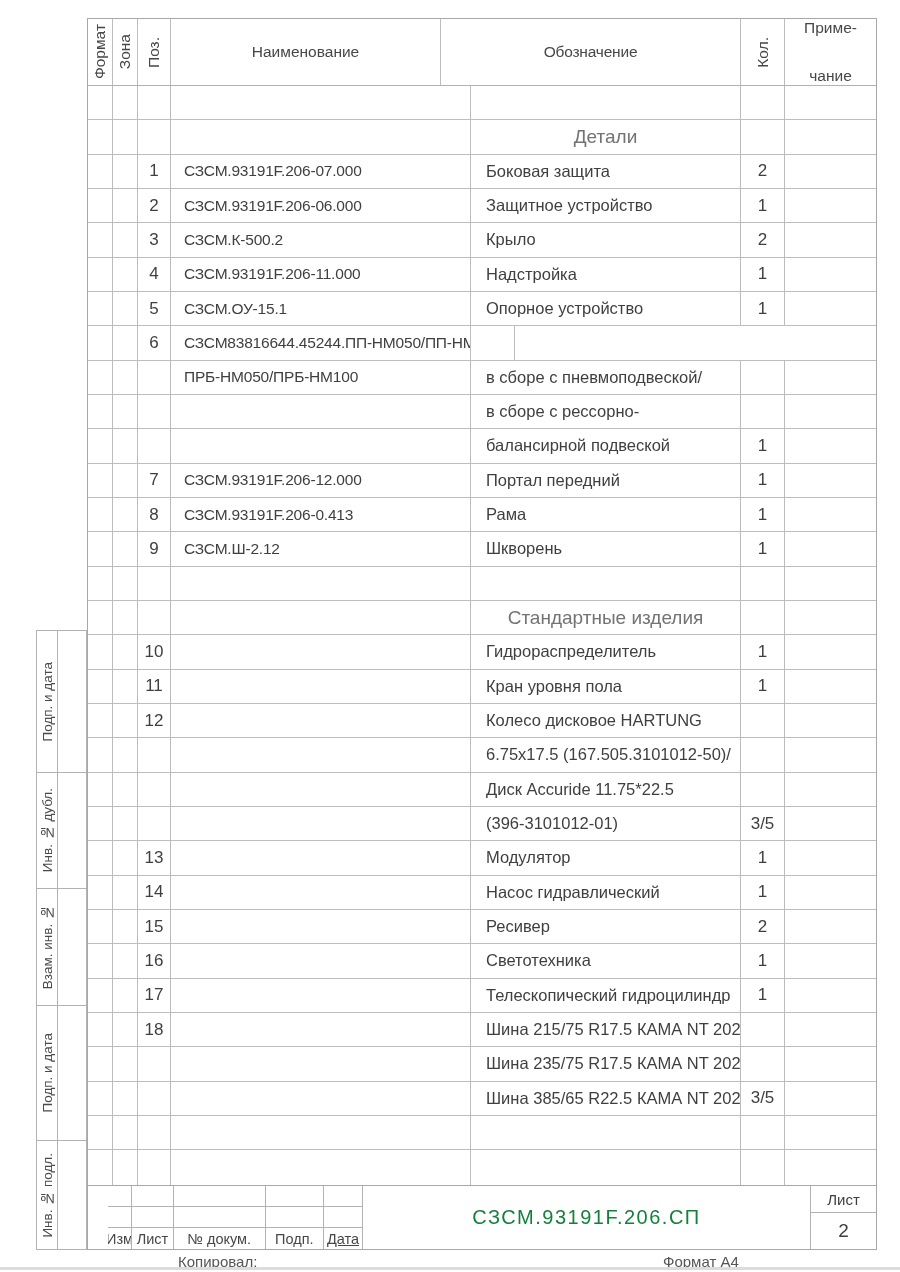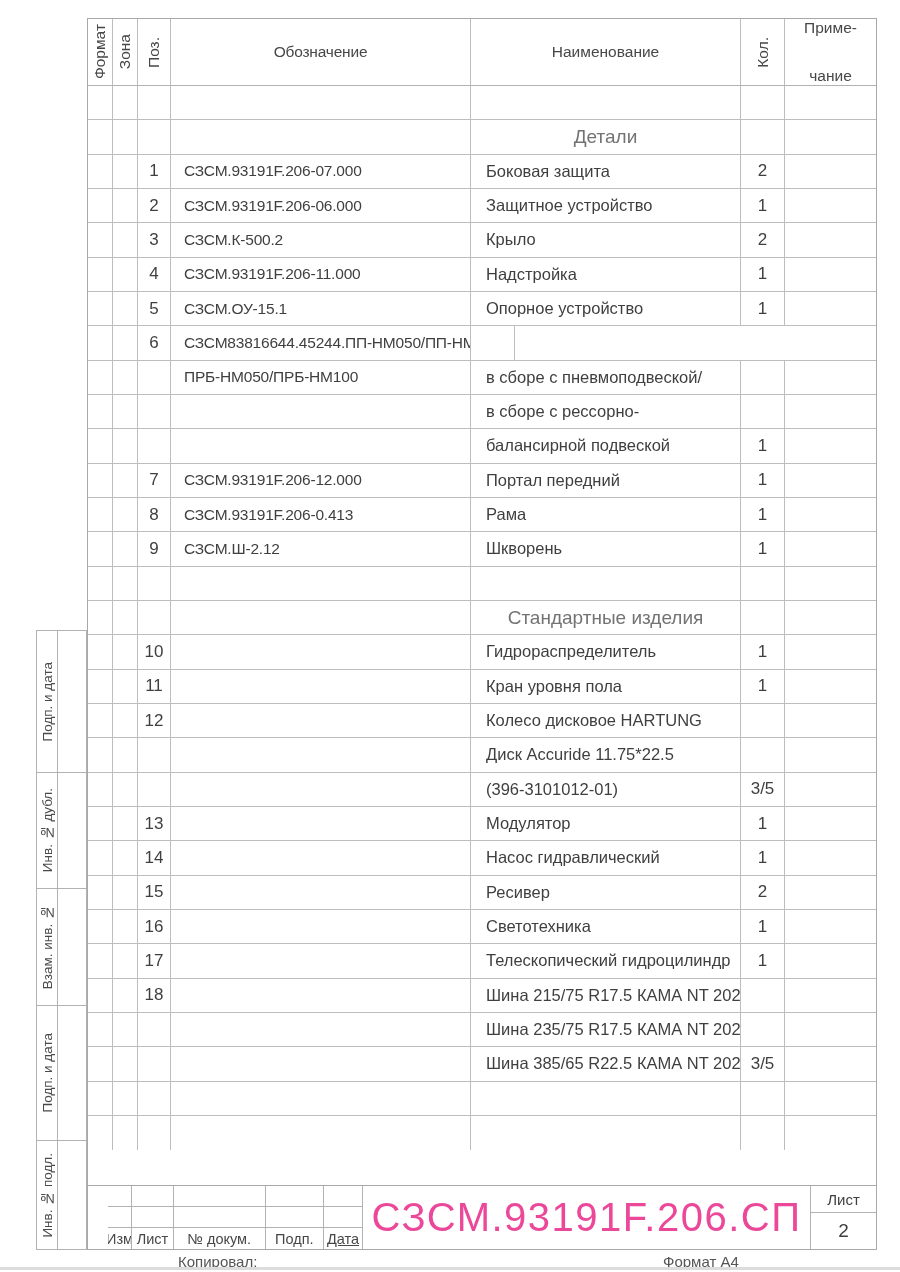--- a/index.html
+++ b/index.html
@@ -61,21 +61,21 @@
   .tb-lrow { display: flex; height: 21px; border-bottom: 1px solid #b2b2b2; }
   .tb-lrow:last-child { border-bottom: none; }
   .tb-c { border-right: 1px solid #b2b2b2; display: flex; align-items: center; justify-content: center;
           font-size: 14.5px; color: #474747; white-space: nowrap; overflow: hidden; }
   .tb-c:last-child { border-right: 1px solid #b2b2b2; text-decoration: underline; }
   .tbc-izm { width: 26px; } .tbc-list { width: 45px; } .tbc-dok { width: 99px; }
   .tbc-podp { width: 63px; } .tbc-data { width: 42px; }
   .tb-big {
     width: 448px; border-right: 1px solid #b2b2b2;
     display: flex; align-items: center; justify-content: center;
-    font-size: 40px; letter-spacing: 1.5px; color: #ec4899; white-space: nowrap;
+    font-size: 20px; letter-spacing: 1.5px; color: #15803d; white-space: nowrap;
   }
   .tb-right { width: 65px; display: flex; flex-direction: column; }
   .tb-sheet-label { height: 27px; border-bottom: 1px solid #b2b2b2;
     display: flex; align-items: center; justify-content: center; font-size: 15px; }
   .tb-sheet-num { flex: 1; display: flex; align-items: center; justify-content: center; font-size: 19px; }
 
   
   .footer-text { position: absolute; font-size: 15px; color: #555; white-space: nowrap; }
   .ft-kopiroval { left: 178px; top: 1253px; }
   .ft-format { left: 663px; top: 1253px; }
@@ -123,22 +123,22 @@
     <div class="thead">
       <div class="cell c-format vhead">
           <span class="vtext">Формат</span>
         </div>
       <div class="cell c-zona vhead">
           <span class="vtext">Зона</span>
         </div>
       <div class="cell c-poz vhead">
           <span class="vtext">Поз.</span>
         </div>
+      <div class="cell c-naim">Наименование</div>
       <div class="cell c-oboz">Обозначение</div>
-      <div class="cell c-naim">Наименование</div>
       <div class="cell c-kol vhead">
           <span class="vtext">Кол.</span>
         </div>
       <div class="cell c-prim prim-head">
         <div>Приме-</div>
         <div>чание</div>
       </div>
     </div>
     <div class="tbody">
         <div class="trow">
@@ -301,20 +301,29 @@
           <div class="cell c-naim">Кран уровня пола</div>
           <div class="cell c-kol">1</div>
           <div class="cell c-prim"></div>
         </div>
         <div class="trow">
           <div class="cell c-format"></div>
           <div class="cell c-zona"></div>
           <div class="cell c-poz">12</div>
           <div class="cell c-oboz"></div>
           <div class="cell c-naim">Колесо дисковое HARTUNG</div>
+          <div class="cell c-kol"></div>
+          <div class="cell c-prim"></div>
+        </div>
+        <div class="trow">
+          <div class="cell c-format"></div>
+          <div class="cell c-zona"></div>
+          <div class="cell c-poz"></div>
+          <div class="cell c-oboz"></div>
+          <div class="cell c-naim">6.75x17.5 (167.505.3101012-50)/</div>
           <div class="cell c-kol"></div>
           <div class="cell c-prim"></div>
         </div>
         <div class="trow">
           <div class="cell c-format"></div>
           <div class="cell c-zona"></div>
           <div class="cell c-poz"></div>
           <div class="cell c-oboz"></div>
           <div class="cell c-naim">Диск Accuride 11.75*22.5</div>
           <div class="cell c-kol"></div>

